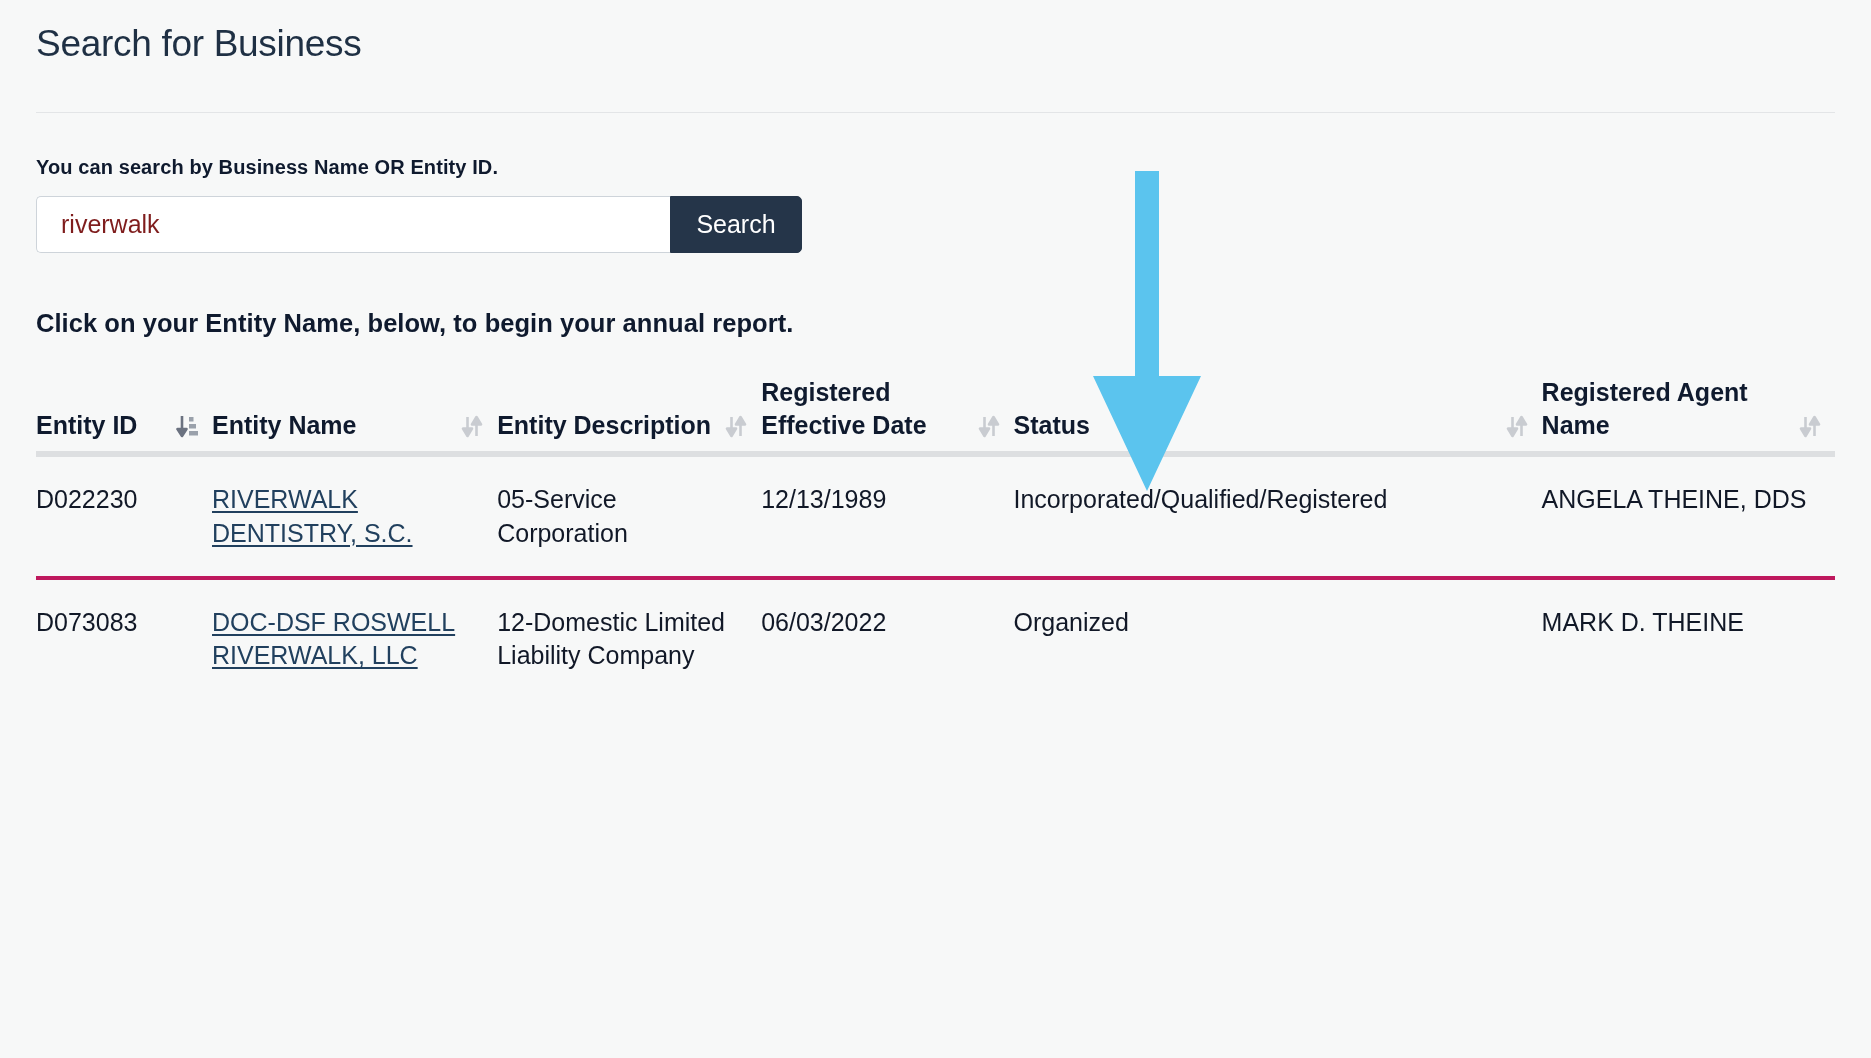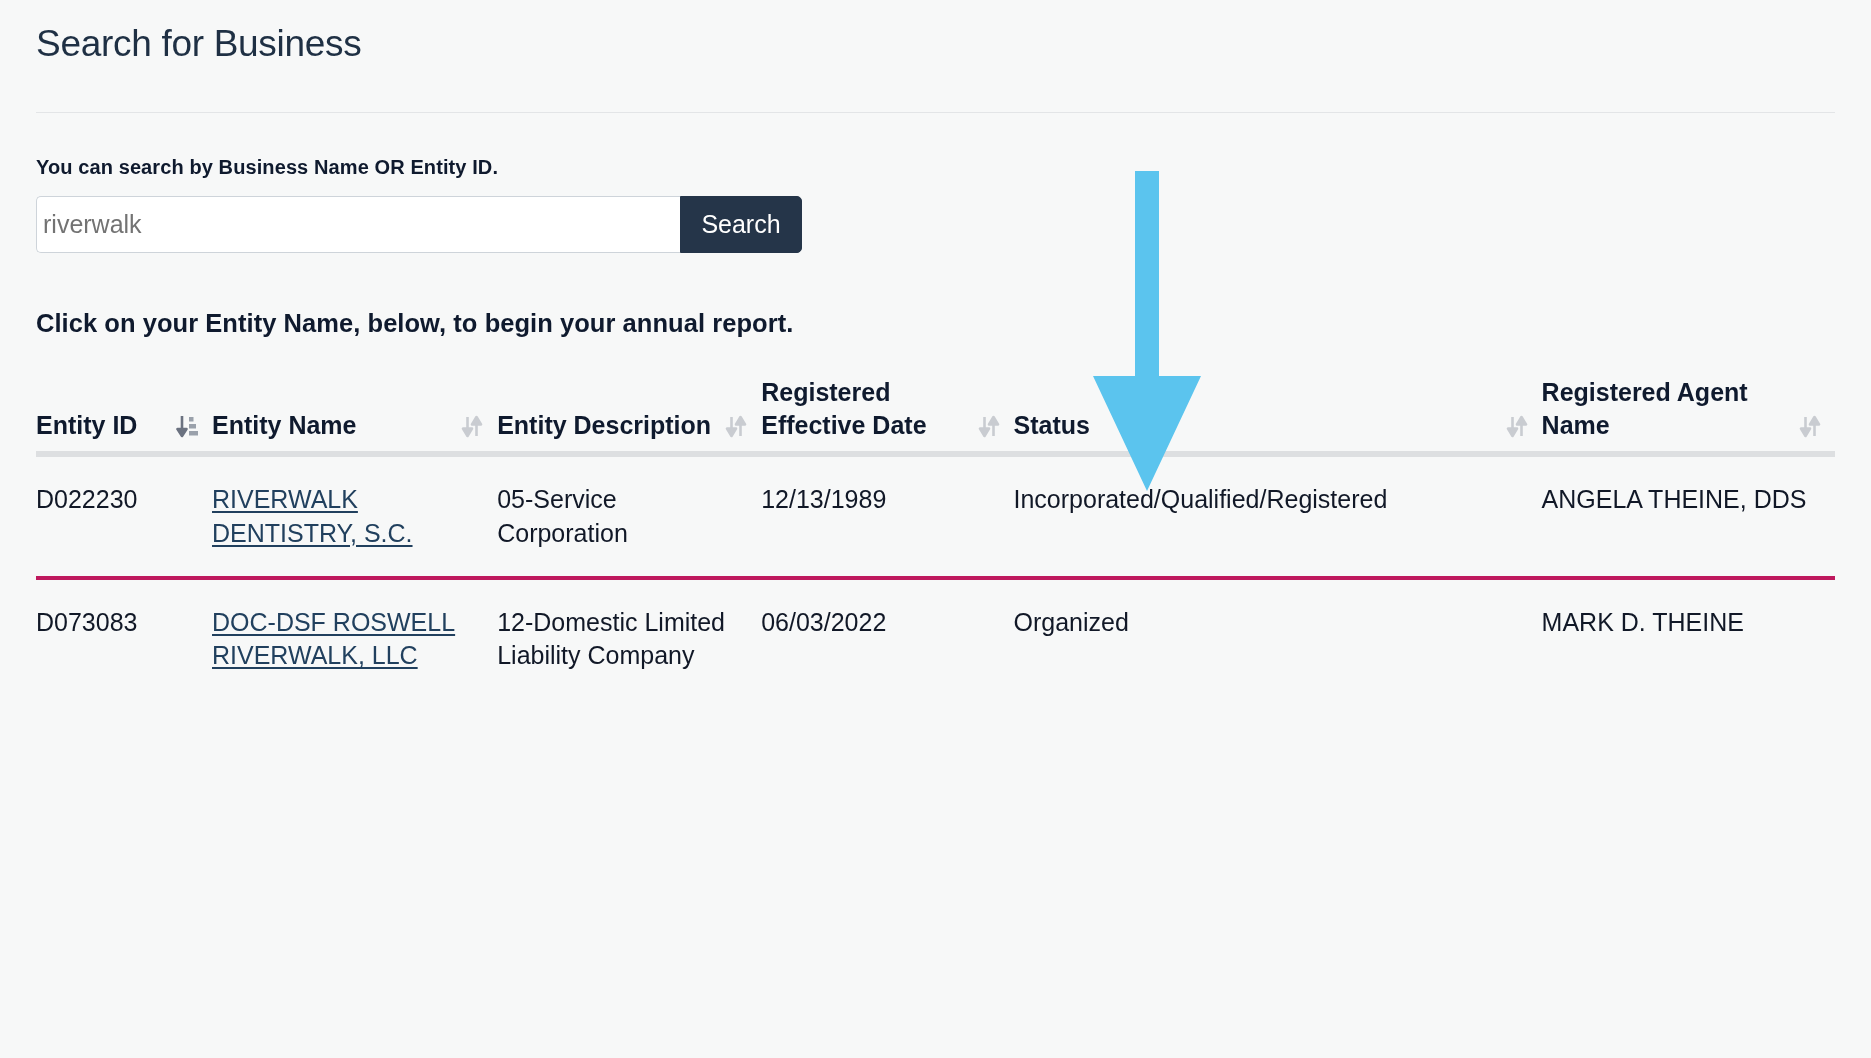--- a/index.html
+++ b/index.html
@@ -57,28 +57,28 @@
     height: 57px;
   }
   .search-input {
     flex: 1 1 auto;
     border: 1px solid #ced4da;
     border-right: none;
     border-radius: 5px 0 0 5px;
     background: #ffffff;
     font-size: 25px;
     font-family: "Liberation Sans", sans-serif;
-    color: #737373;
-    padding: 0 6px;
+    color: #7f1d1d;
+    padding: 0 24px;
     outline: none;
   }
   .search-input::placeholder { color: #6b7280; }
   .search-button {
     flex: 0 0 auto;
-    width: 122px;
+    width: 132px;
     border: 1px solid #253549;
     border-radius: 0 5px 5px 0;
     background: #253549;
     color: #ffffff;
     font-size: 25px;
     font-family: "Liberation Sans", sans-serif;
     cursor: pointer;
     line-height: 1;
   }
 

